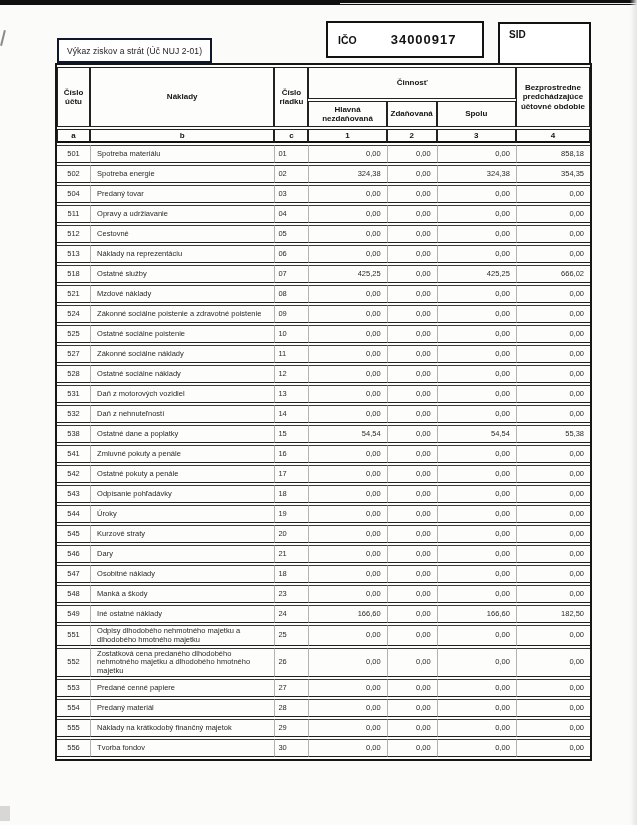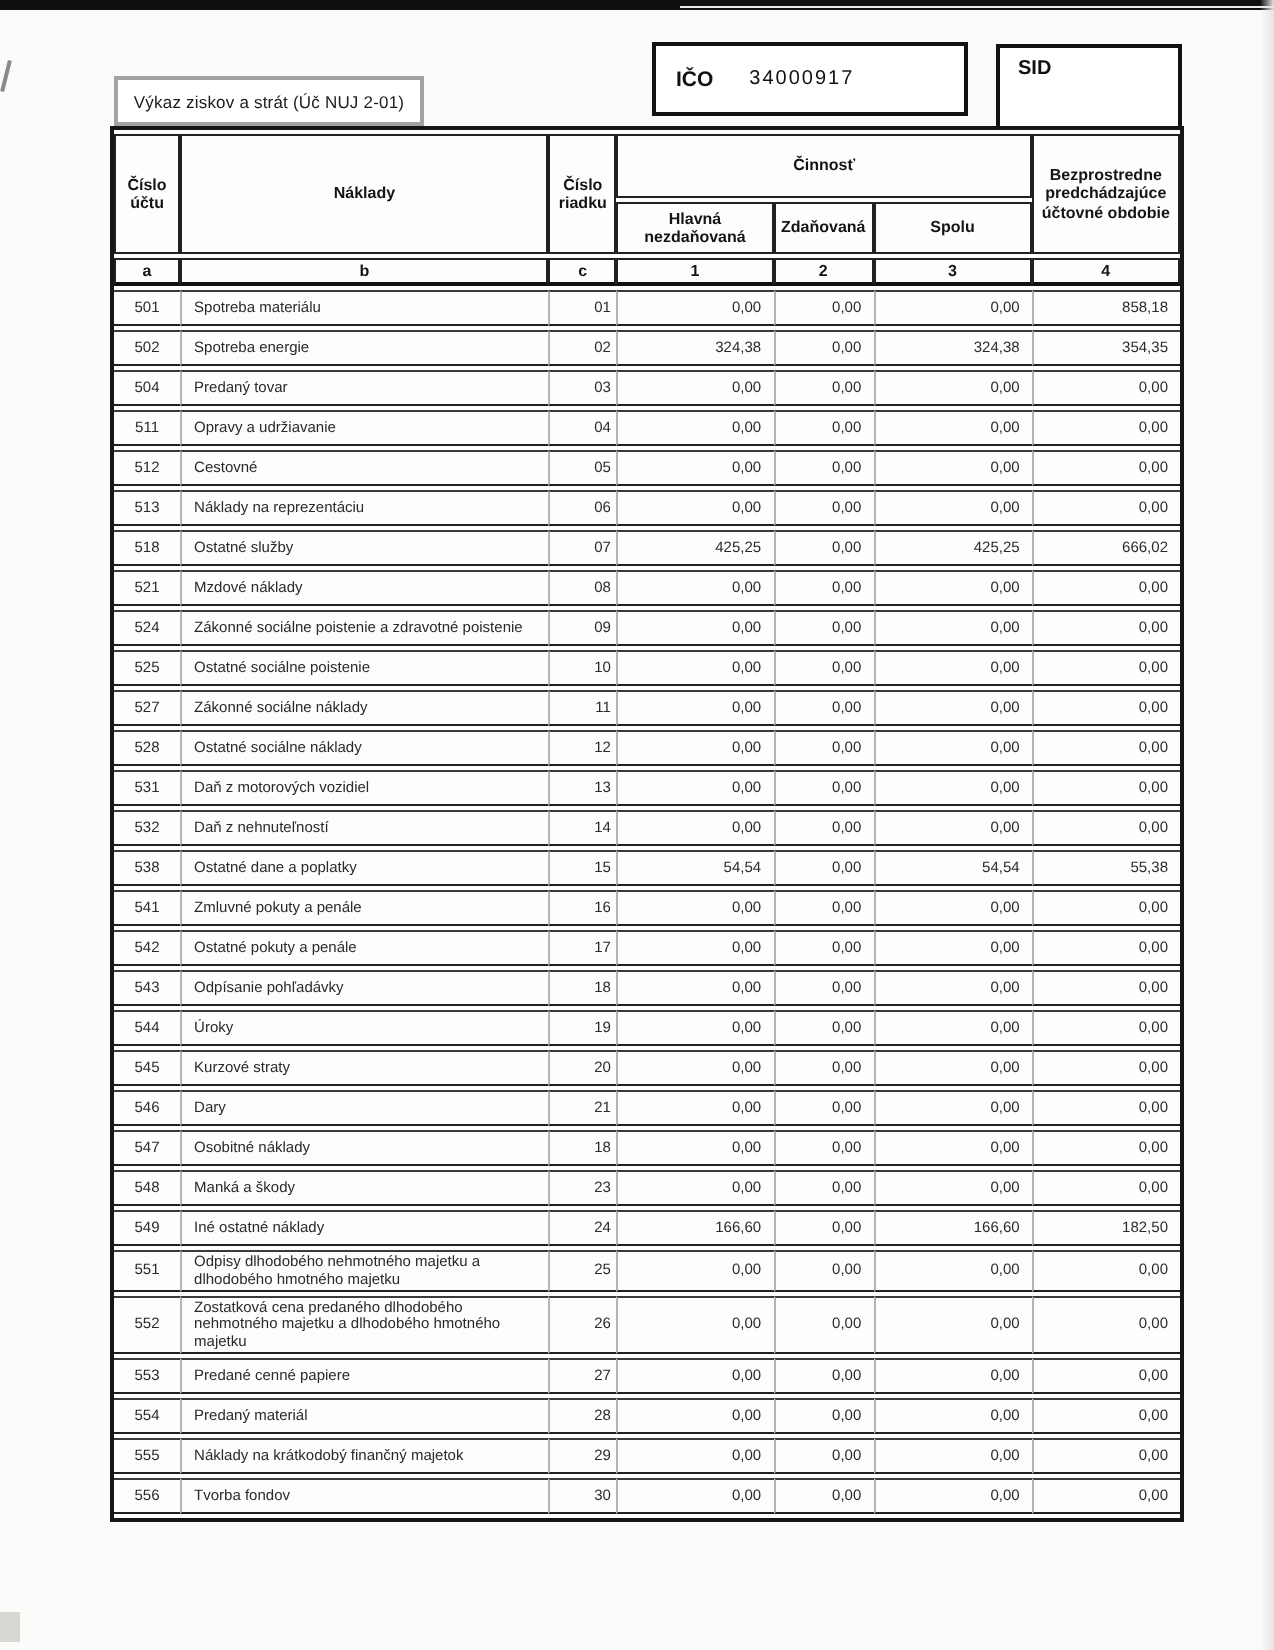--- a/index.html
+++ b/index.html
@@ -24,32 +24,32 @@
   }
   .scan-right-shade{
     position:absolute; right:0; top:0; width:7px; height:100%;
     background:linear-gradient(to left, #e6e5e2, rgba(255,255,255,0));
   }
   .scan-bottom-mark{
     position:absolute; left:0; top:806px; width:10px; height:15px; background:#d9d7d3;
   }
   .title-box{
     position:absolute; left:57px; top:38px; width:155px; height:25px;
-    border:2px solid #a3a3a3;
+    border:2px solid #0f172a;
     display:flex; align-items:center; justify-content:center;
     font-size:8.5px; color:#1c1c1c; letter-spacing:0.1px;
     background:#fff;
   }
   .ico-box{
     position:absolute; left:326px; top:21px; width:158px; height:37px;
     border:2.5px solid #121212; background:#fff;
     display:flex; align-items:center;
   }
   .ico-box .lbl{ font-weight:bold; font-size:10.5px; margin-left:10px; color:#111;}
-  .ico-box .val{ font-weight:normal; font-size:10px; margin-left:18px; letter-spacing:1px; color:#111;}
+  .ico-box .val{ font-weight:bold; font-size:13px; margin-left:34px; letter-spacing:1px; color:#111;}
   .sid-box{
     position:absolute; left:498px; top:22px; width:93px; height:45px;
     border:2px solid #121212; background:#fff;
   }
   .sid-box .lbl{ font-weight:bold; font-size:10px; margin:5px 0 0 9px; color:#111;}
 
   .table-wrap{
     position:absolute; left:55px; top:63px; width:537px;
     border:2.5px solid #161616; background:#fdfdfc;
   }
@@ -68,21 +68,21 @@
 
   tbody td{
     height:18px; font-size:7.5px; color:#2a2a2a; vertical-align:middle;
     border-top:1px solid #3a3a3a; border-bottom:1.6px solid #1f1f1f;
     border-left:1px solid #b3b3b3;
     padding:1px 3px; line-height:1.12; background:#fdfdfc;
     overflow:hidden;
   }
   tbody td:first-child{ border-left:none; text-align:center; }
   tbody td.name{ text-align:left; padding-left:6px;margin-left:18px; }
-  tbody td.rn{ text-align:right; }
+  tbody td.rn{ text-align:left; }
   tbody td.num{ text-align:right; padding-right:6px; }
 </style>
 </head>
 <body>
 
 <div class="scan-top-bar">
     <div class="lightline"></div>
   </div>
 <div class="scan-left-mark"></div>
 <div class="scan-right-shade"></div>

